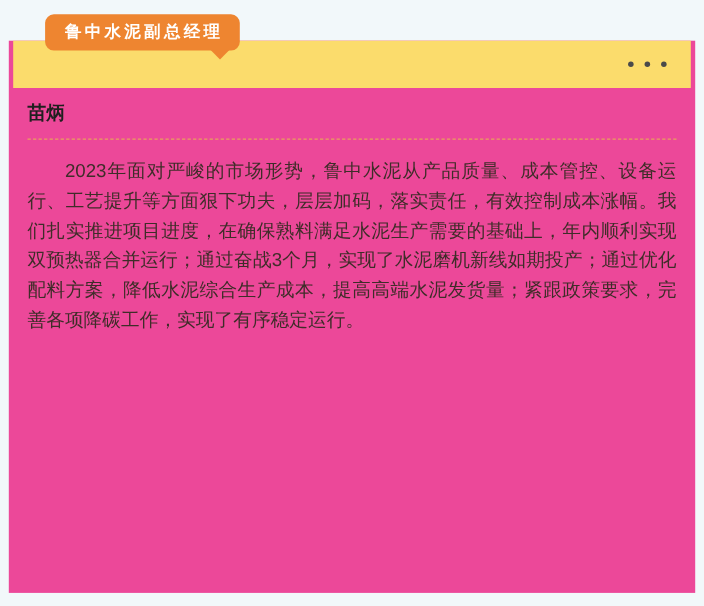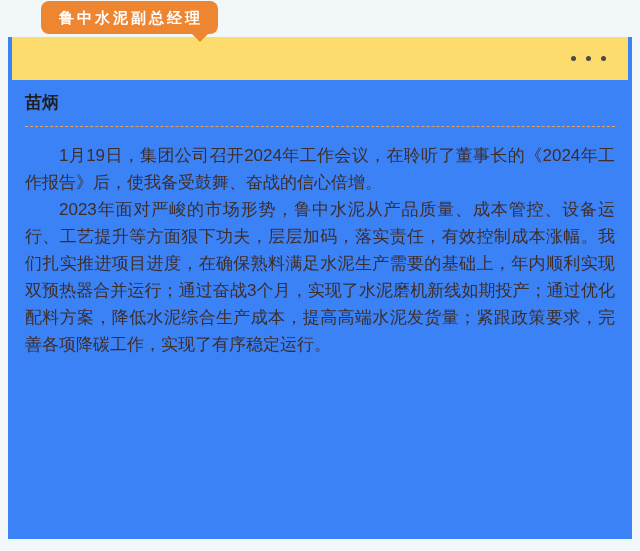--- a/index.html
+++ b/index.html
@@ -13,21 +13,21 @@
     height: 551px;
     background: #f2f8fa;
     overflow: hidden;
   }
   .card {
     position: absolute;
     left: 8px;
     top: 37px;
     width: 624px;
     height: 502px;
-    background: #3b82f6;
+    background: #ec4899;
   }
   .banner {
     position: relative;
     margin: 0 4px;
     height: 43px;
     background: #fbdc6c;
     display: flex;
     align-items: center;
     justify-content: flex-end;
   }
@@ -39,21 +39,21 @@
   }
   .dot {
     width: 5px;
     height: 5px;
     border-radius: 50%;
     background: #4a4a4a;
   }
   .badge {
     position: absolute;
     left: 41px;
-    top: 1px;
+    top: 13px;
     height: 33px;
     background: #ee8530;
     border-radius: 8px;
     color: #ffffff;
     font-size: 15px;
     font-weight: bold;
     letter-spacing: 3px;
     line-height: 33px;
     padding: 0 15px 0 18px;
     z-index: 3;
@@ -109,21 +109,20 @@
         <span class="dot"></span>
       </div>
     </div>
 
     <div class="body-area">
       <h2 class="author">苗炳</h2>
 
       <hr class="divider">
 
       <div class="article">
-        <p>1月19日，集团公司召开2024年工作会议，在聆听了董事长的《2024年工作报告》后，使我备受鼓舞、奋战的信心倍增。</p>
         <p>2023年面对严峻的市场形势，鲁中水泥从产品质量、成本管控、设备运行、工艺提升等方面狠下功夫，层层加码，落实责任，有效控制成本涨幅。我们扎实推进项目进度，在确保熟料满足水泥生产需要的基础上，年内顺利实现双预热器合并运行；通过奋战3个月，实现了水泥磨机新线如期投产；通过优化配料方案，降低水泥综合生产成本，提高高端水泥发货量；紧跟政策要求，完善各项降碳工作，实现了有序稳定运行。</p>
       </div>
     </div>
 
   </div>
 
   <div class="badge">
     <span>鲁中水泥副总经理</span>
     <span class="badge-tail"></span>
   </div>

